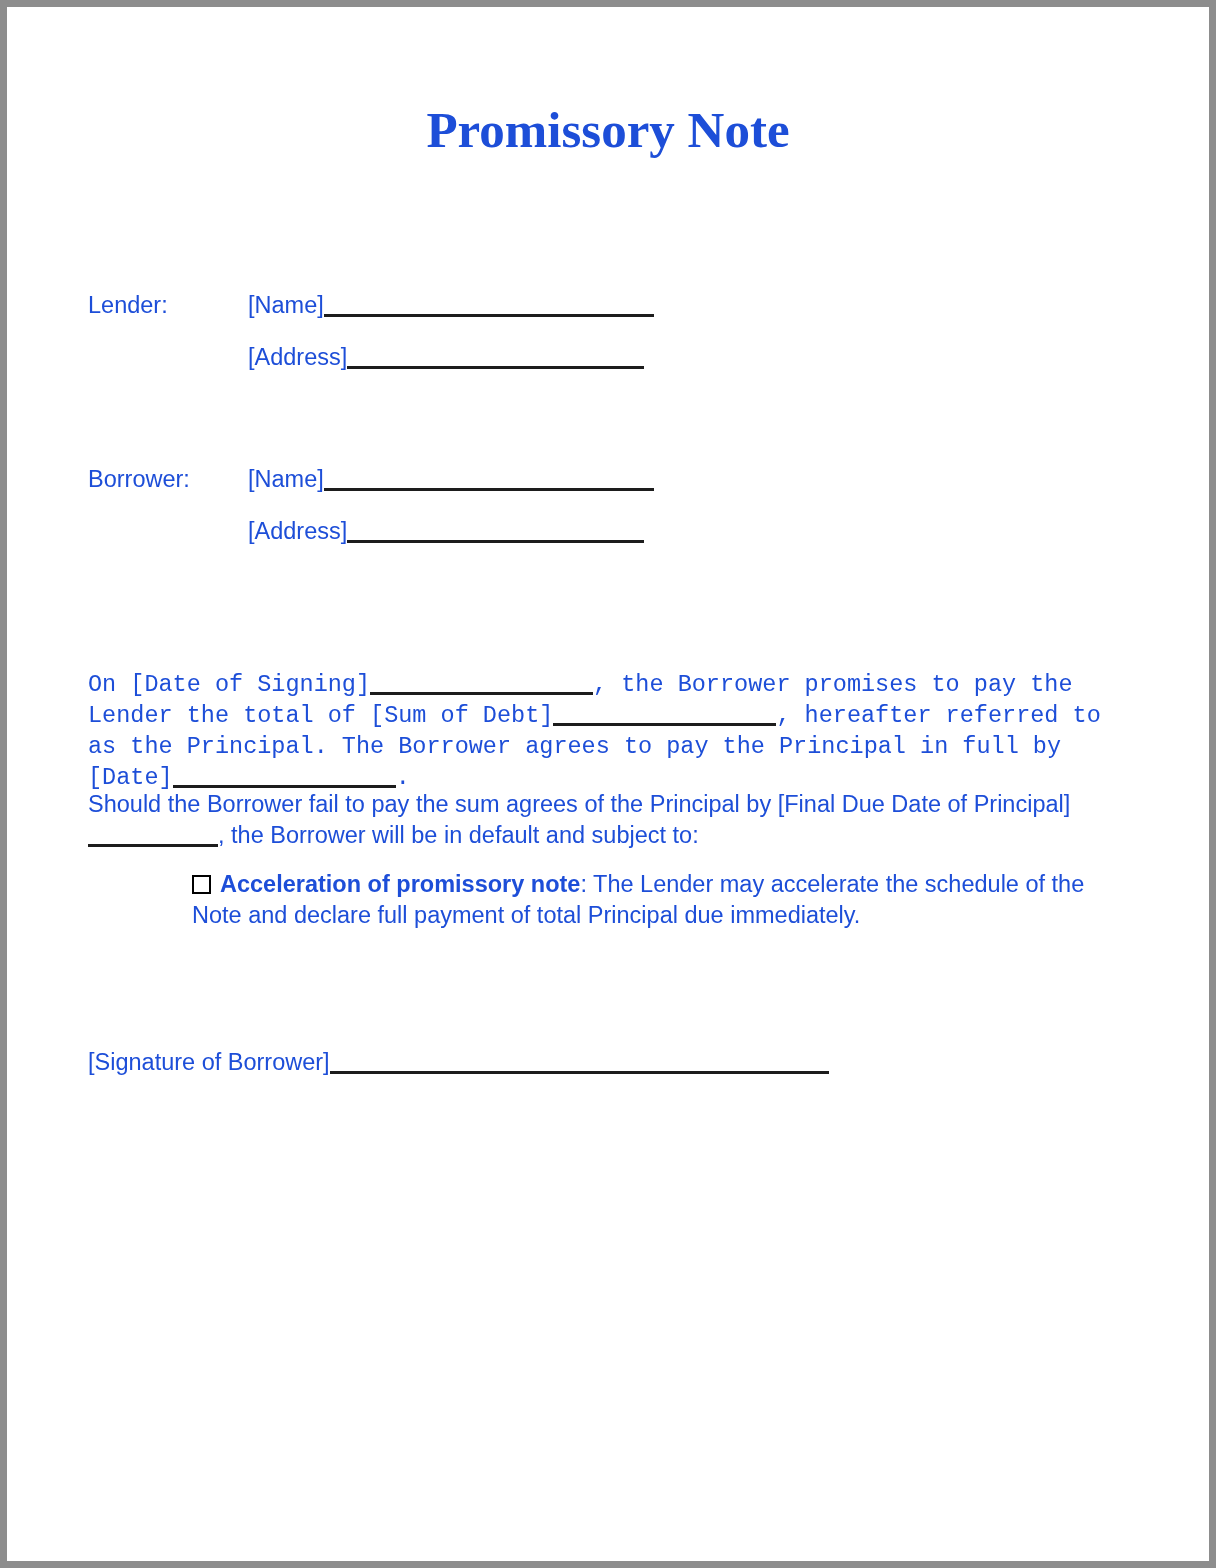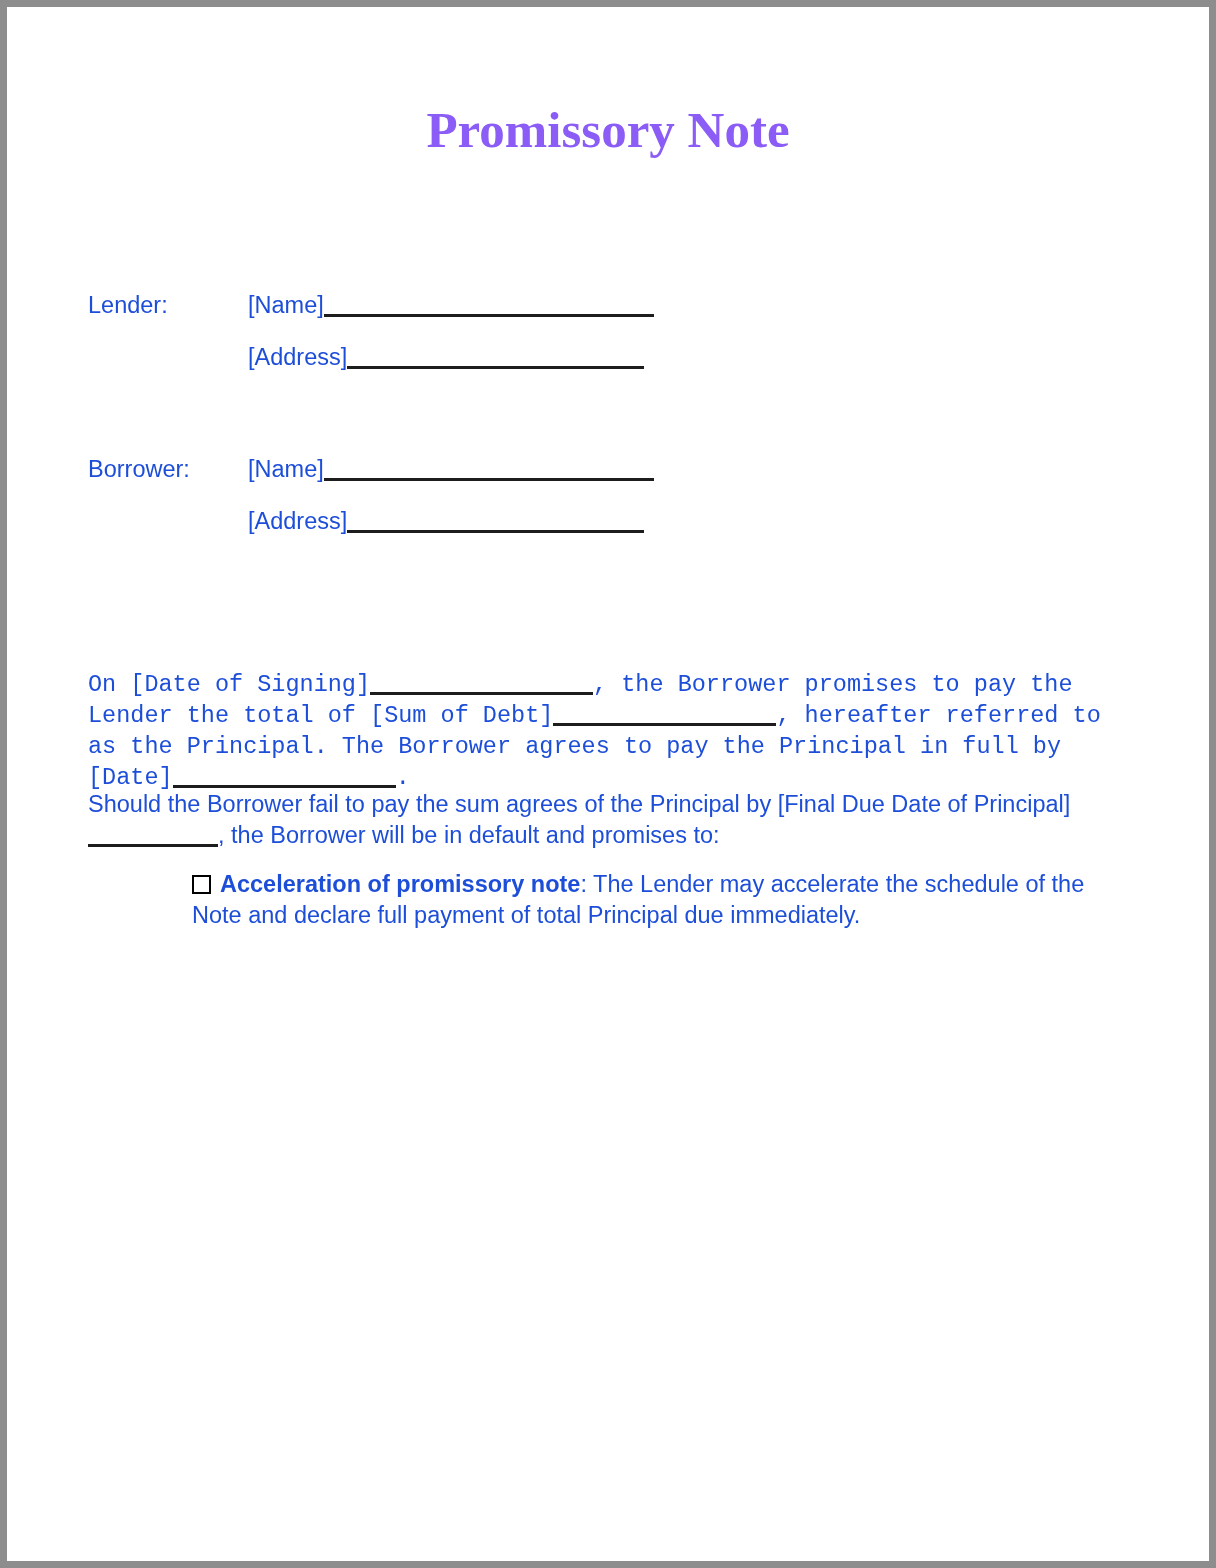--- a/index.html
+++ b/index.html
@@ -37,41 +37,41 @@
   .doc-title {
     position: absolute;
     left: 0;
     right: 0;
     top: 93px;
     text-align: center;
     font-family: "Liberation Serif", serif;
     font-weight: bold;
     font-size: 51px;
     line-height: 60px;
-    color: #8b5cf6;
+    color: #1d4ed8;
     letter-spacing: 0px;
   }
 
   
   .body-text {
     color: #1d4ed8;
     font-size: 23.5px;
     line-height: 31px;
     font-family: "Liberation Sans", sans-serif;
     font-weight: 400;
   }
 
   
   .party-block {
     position: absolute;
     left: 81px;
     width: 1050px;
   }
   #lender-block { top: 283px; }
-  #borrower-block { top: 447px; }
+  #borrower-block { top: 457px; }
 
   .party-row {
     display: flex;
     align-items: baseline;
     height: 52px;
   }
   .party-label {
     width: 160px;
     flex: 0 0 160px;
     white-space: nowrap;
@@ -177,22 +177,23 @@
             <span class="rule" style="width: 297px;"></span>
         </div>
       </div>
     </div>
 
     <div class="para body-text" id="para-promise">
       <p><span>On [Date of Signing]</span><span class="rule" style="width: 223px;"></span><span>, the Borrower promises to pay the Lender the total of [Sum of Debt]</span><span class="rule" style="width: 223px;"></span><span>, hereafter referred to as the Principal. The Borrower agrees to pay the Principal in full by [Date]</span><span class="rule" style="width: 223px;"></span><span>.</span></p>
     </div>
 
     <div class="para body-text" id="para-default">
-      <p><span>Should the Borrower fail to pay the sum agrees of the Principal by [Final Due Date of Principal]</span><span class="rule" style="width: 130px;"></span><span>, the Borrower will be in default and promises to:</span></p>
+      <p><span>Should the Borrower fail to pay the sum agrees of the Principal by [Final Due Date of Principal]</span><span class="rule" style="width: 130px;"></span><span>, the Borrower will be in default and subject to:</span></p>
     </div>
 
     <div class="body-text" id="clause-acceleration">
       <div class="clause-inner"><span class="checkbox-glyph"></span><span class="bold">Acceleration of promissory note</span><span>: </span><span>The Lender may accelerate the schedule of the Note and declare full payment of total Principal due immediately.</span></div>
     </div>
 
+    <div class="body-text" id="signature-line"><span>[Signature of Borrower]</span><span class="rule" style="width: 499px;"></span></div>
 
   </div>
 </div>
 
 </body></html>

